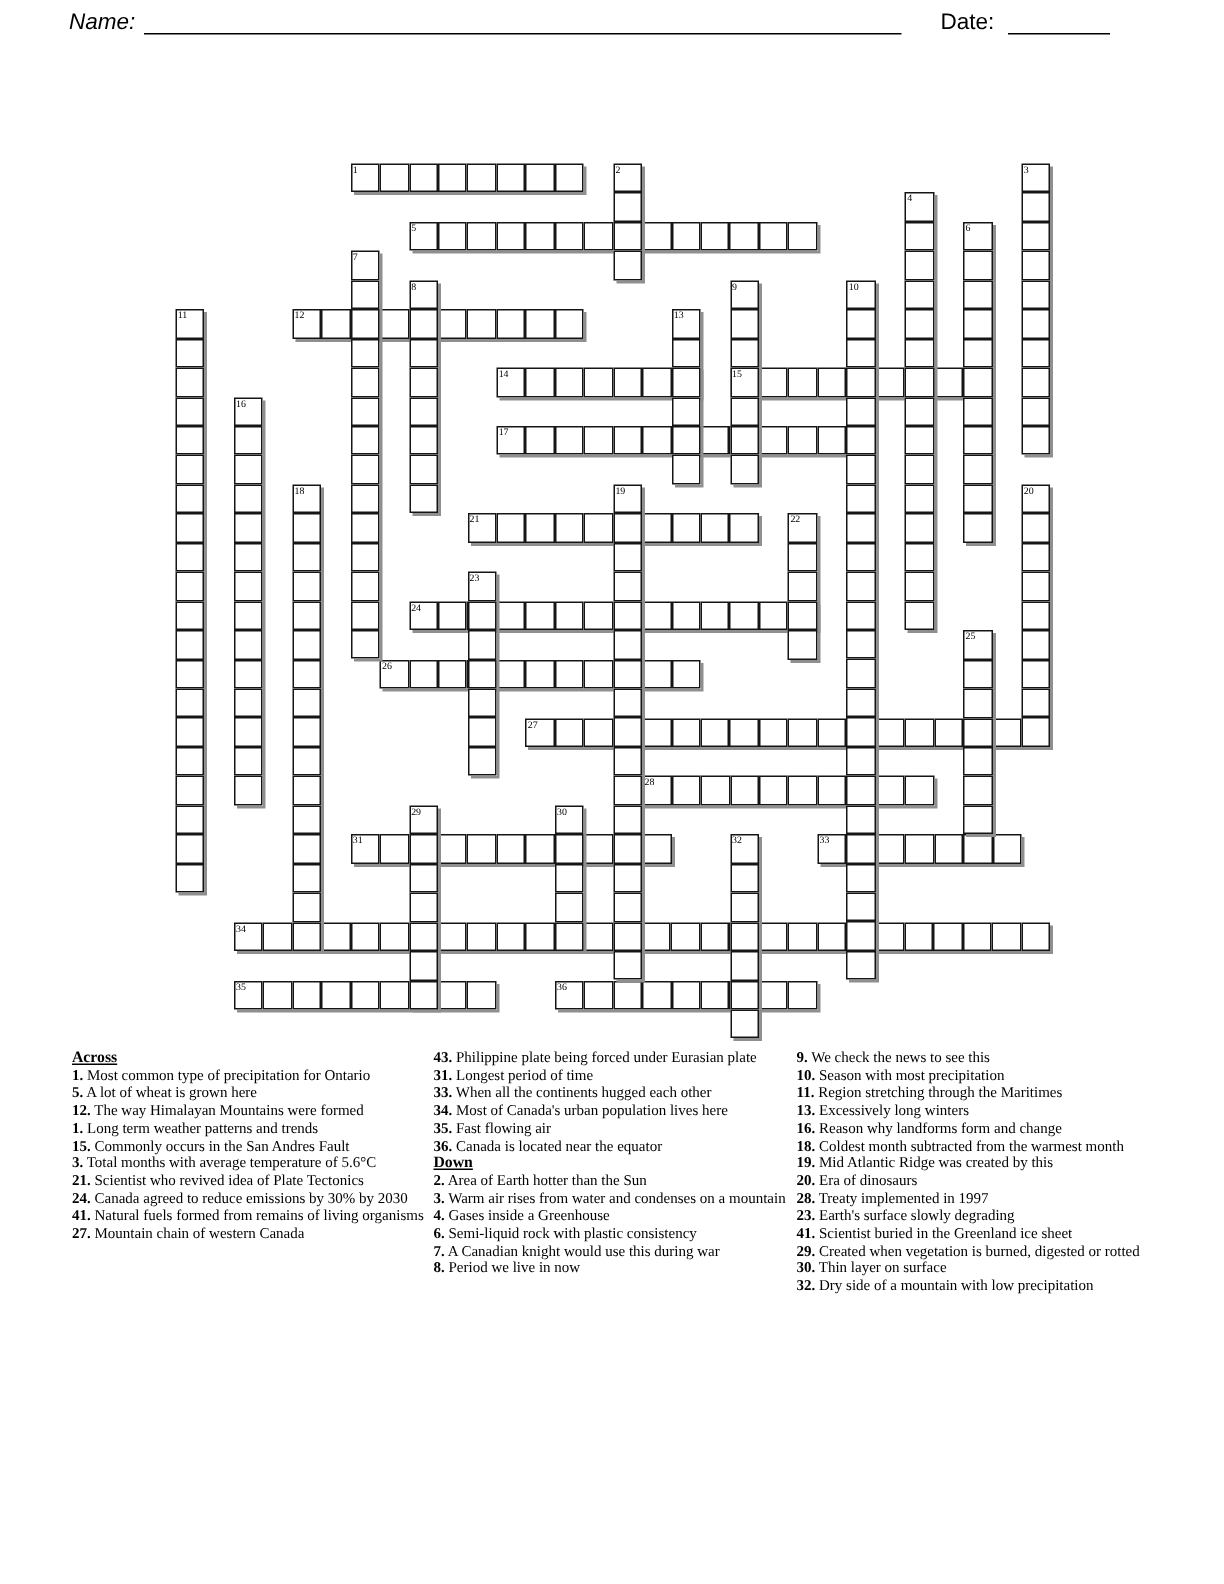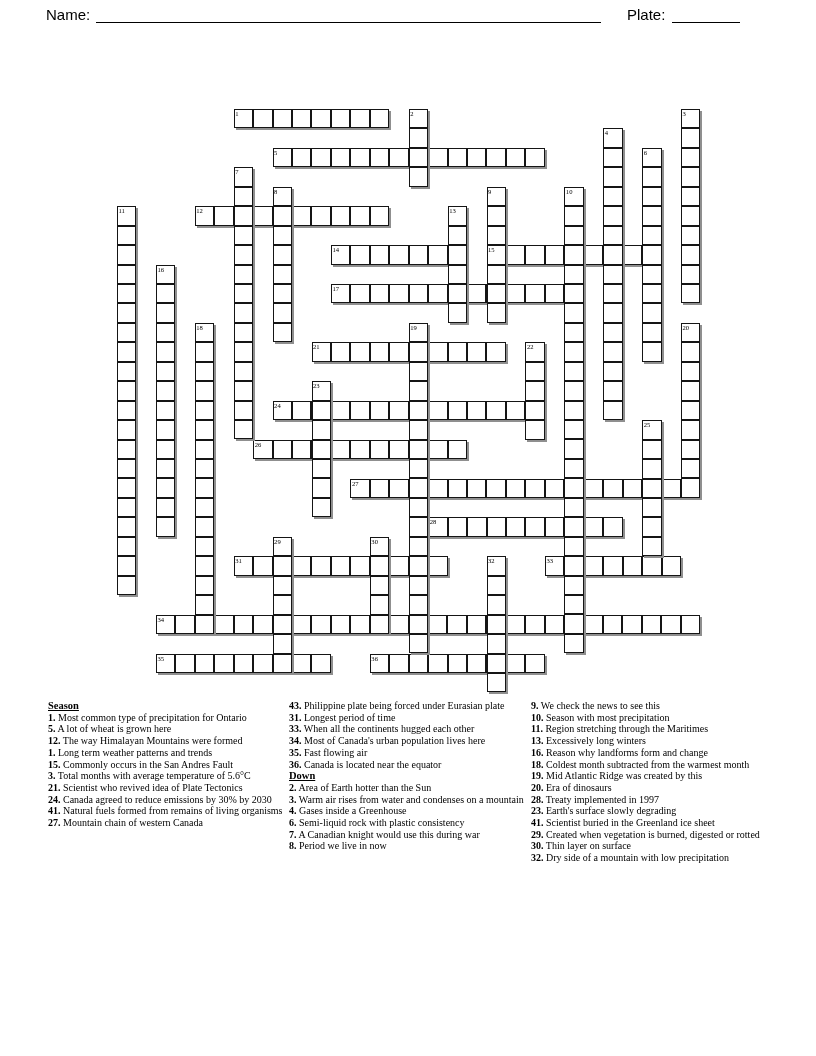--- a/index.html
+++ b/index.html
@@ -3,21 +3,21 @@
 <meta charset="utf-8">
 <style>
   html,body{margin:0;padding:0;background:#fff;}
   #page{position:relative;width:816px;height:1056px;background:#ffffff;overflow:hidden;
         font-family:"Liberation Serif",serif;color:#000;}
 
   
   #topline{position:absolute;left:46px;top:4px;width:724px;height:24px;
            font-family:"Liberation Sans",sans-serif;font-size:15px;}
   .blankline{display:inline-block;border-bottom:1.2px solid #000;height:16px;vertical-align:bottom;}
-  #name-label{position:absolute;left:0;top:2px;}
+  #name-label{position:absolute;left:0;top:2px;font-style:italic;}
   #name-line{position:absolute;left:50px;top:2px;width:505px;}
   #date-label{position:absolute;left:581px;top:2px;}
   #date-line{position:absolute;left:626px;top:2px;width:68px;}
 
   
   #page-title{position:absolute;left:0;top:34px;width:816px;text-align:center;
               font-family:"Liberation Serif",serif;font-size:45px;font-weight:400;
               letter-spacing:0px;}
 
   
@@ -38,21 +38,21 @@
   .clue b{font-weight:bold;}
 </style>
 </head>
 <body>
 
 <div id="page">
 
   <div id="topline">
     <span id="name-label">Name:</span>
     <span id="name-line" class="blankline"></span>
-    <span id="date-label">Plate:</span>
+    <span id="date-label">Date:</span>
     <span id="date-line" class="blankline"></span>
   </div>
 
 
   <div id="grid">
       <div class="word across" style="left: 233.7px; top: 109px;">
         <div class="gcell" style="width: 19.45px; height: 19.45px;"></div>
         <div class="gcell" style="width: 19.45px; height: 19.45px;"></div>
         <div class="gcell" style="width: 19.45px; height: 19.45px;"></div>
         <div class="gcell" style="width: 19.45px; height: 19.45px;"></div>
@@ -556,21 +556,21 @@
       <div class="cellnum" style="left: 681.05px; top: 322.95px;">20</div>
       <div class="cellnum" style="left: 525.45px; top: 342.4px;">22</div>
       <div class="cellnum" style="left: 311.5px; top: 381.3px;">23</div>
       <div class="cellnum" style="left: 642.15px; top: 420.2px;">25</div>
       <div class="cellnum" style="left: 272.6px; top: 536.9px;">29</div>
       <div class="cellnum" style="left: 369.85px; top: 536.9px;">30</div>
       <div class="cellnum" style="left: 486.55px; top: 556.35px;">32</div>
     </div>
 
   <div id="clues-col-1" class="cluecol">
-      <div class="cluehead">Season</div>
+      <div class="cluehead">Across</div>
       <div class="clue"><b>1.</b> Most common type of precipitation for Ontario</div>
       <div class="clue"><b>5.</b> A lot of wheat is grown here</div>
       <div class="clue"><b>12.</b> The way Himalayan Mountains were formed</div>
       <div class="clue"><b>1.</b> Long term weather patterns and trends</div>
       <div class="clue"><b>15.</b> Commonly occurs in the San Andres Fault</div>
       <div class="clue"><b>3.</b> Total months with average temperature of 5.6°C</div>
       <div class="clue"><b>21.</b> Scientist who revived idea of Plate Tectonics</div>
       <div class="clue"><b>24.</b> Canada agreed to reduce emissions by 30% by 2030</div>
       <div class="clue"><b>41.</b> Natural fuels formed from remains of living organisms</div>
       <div class="clue"><b>27.</b> Mountain chain of western Canada</div>

